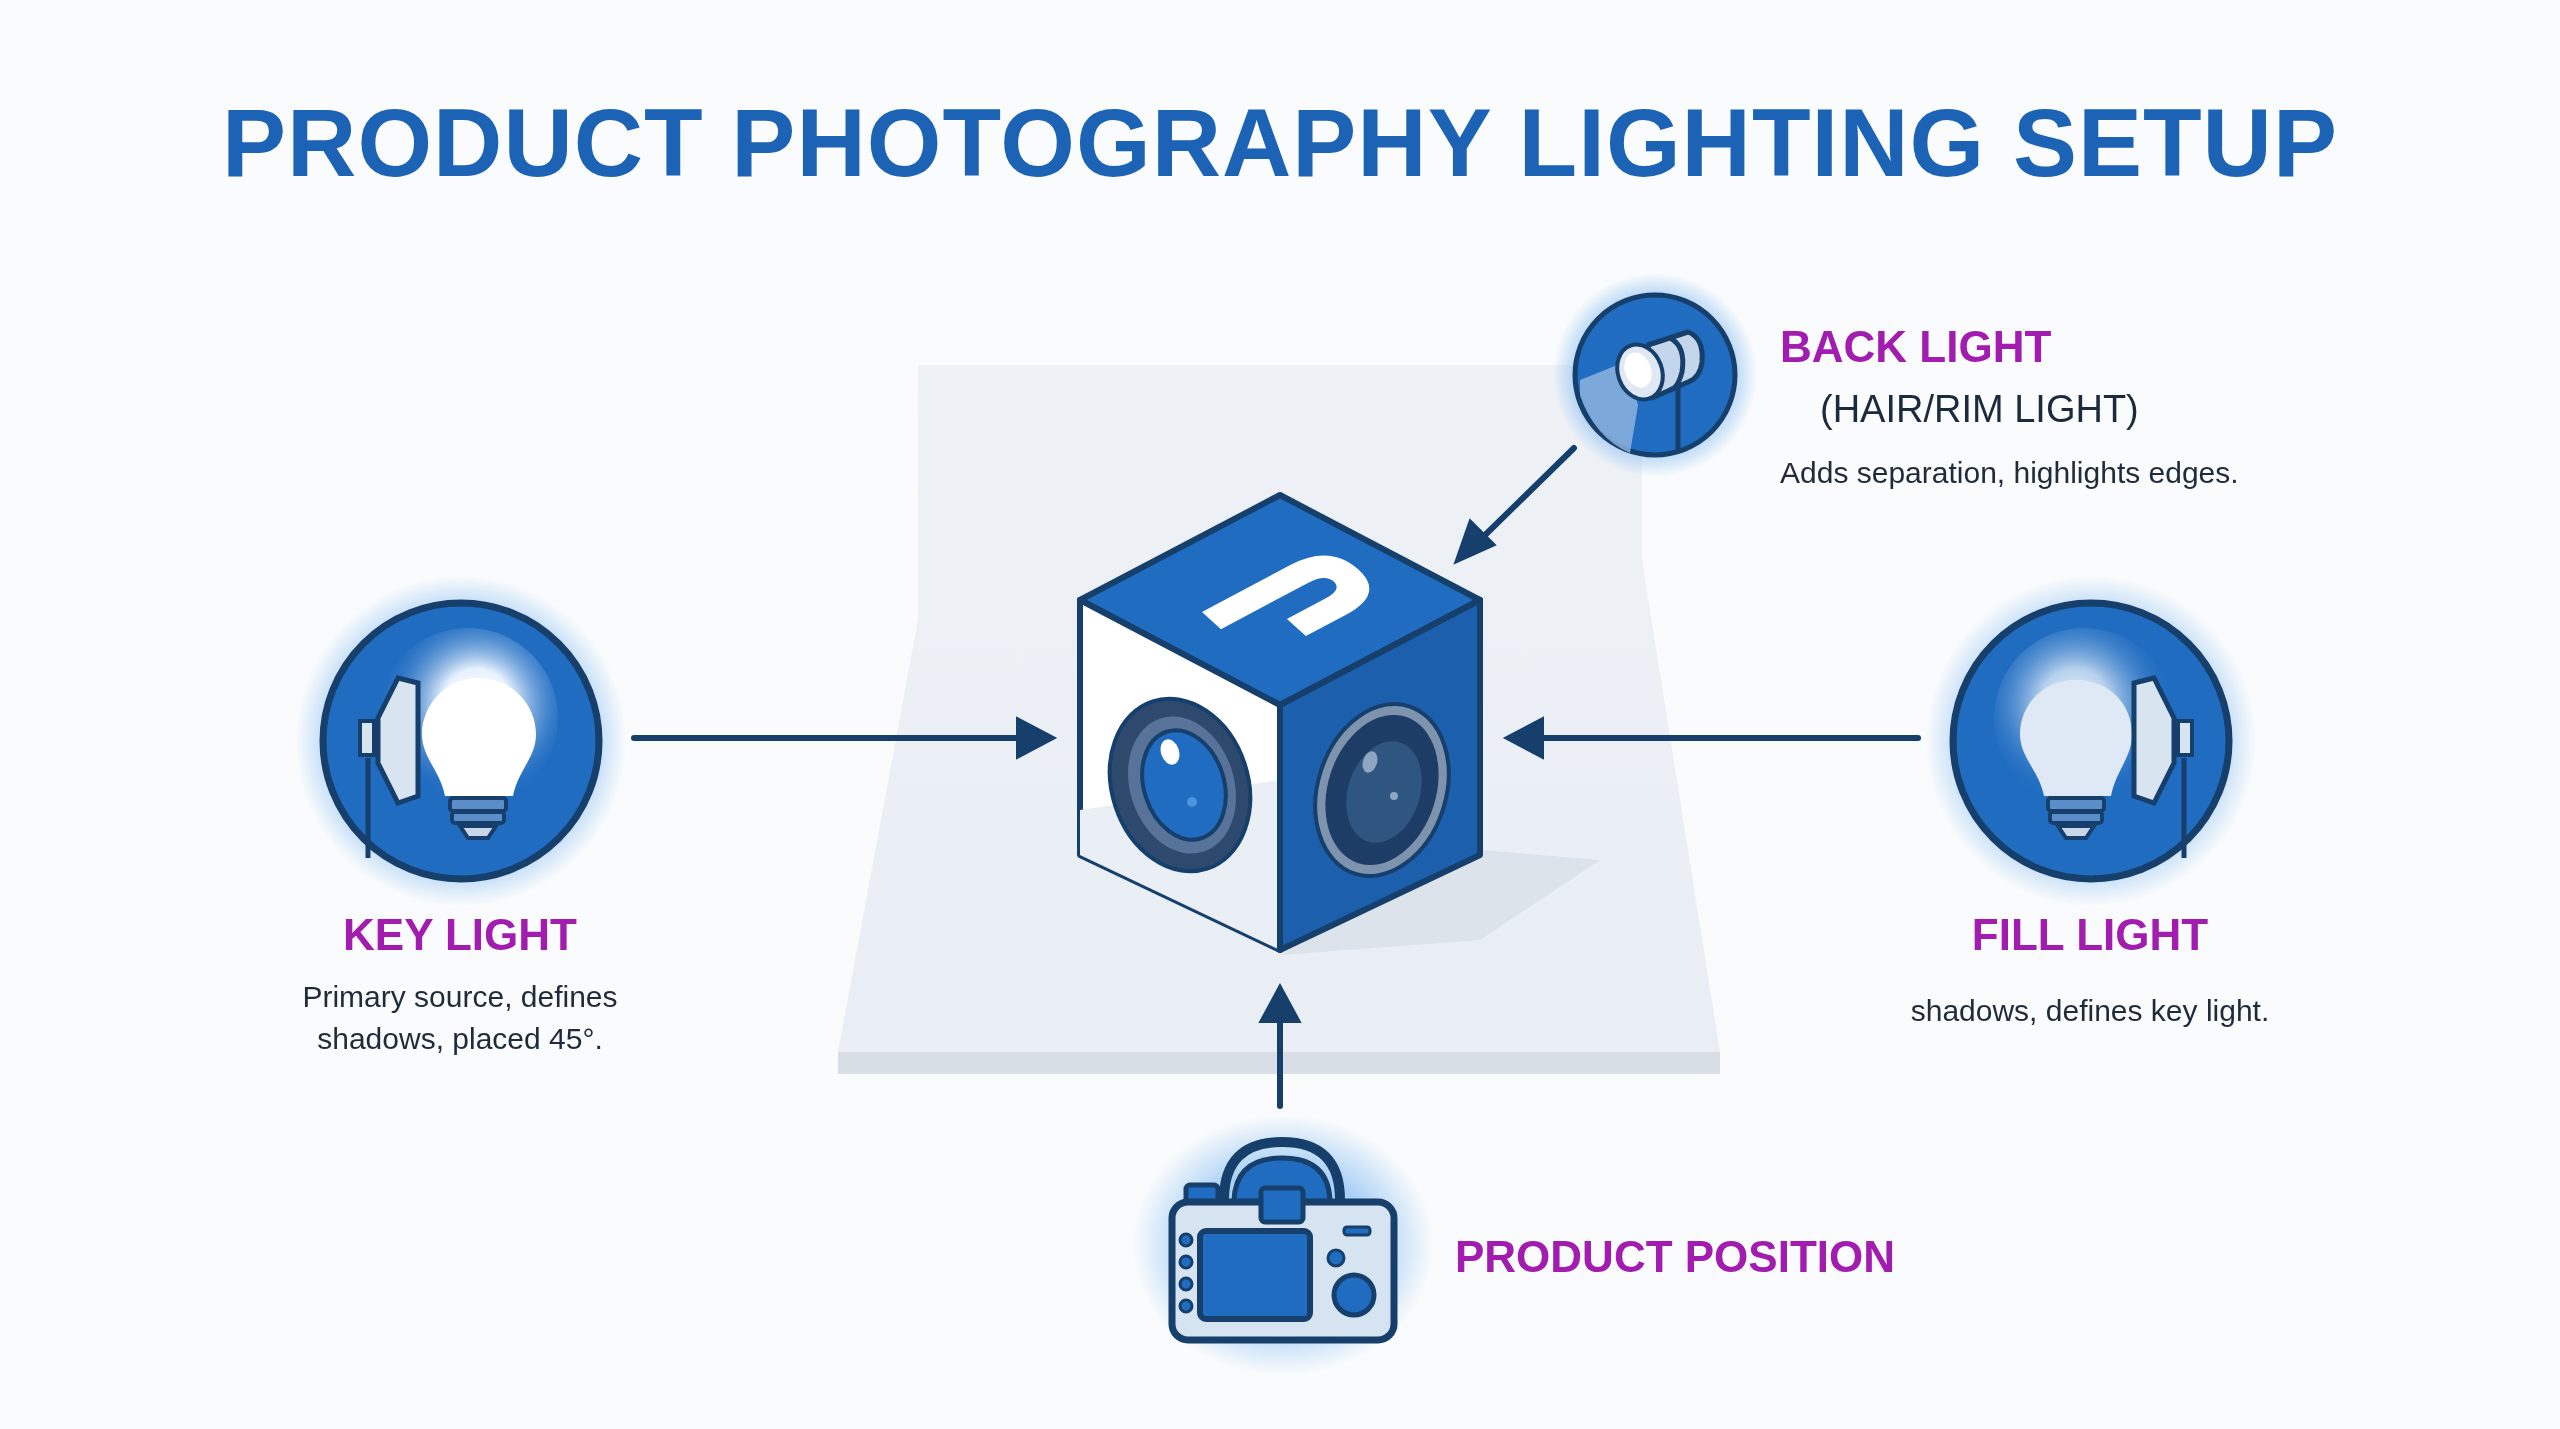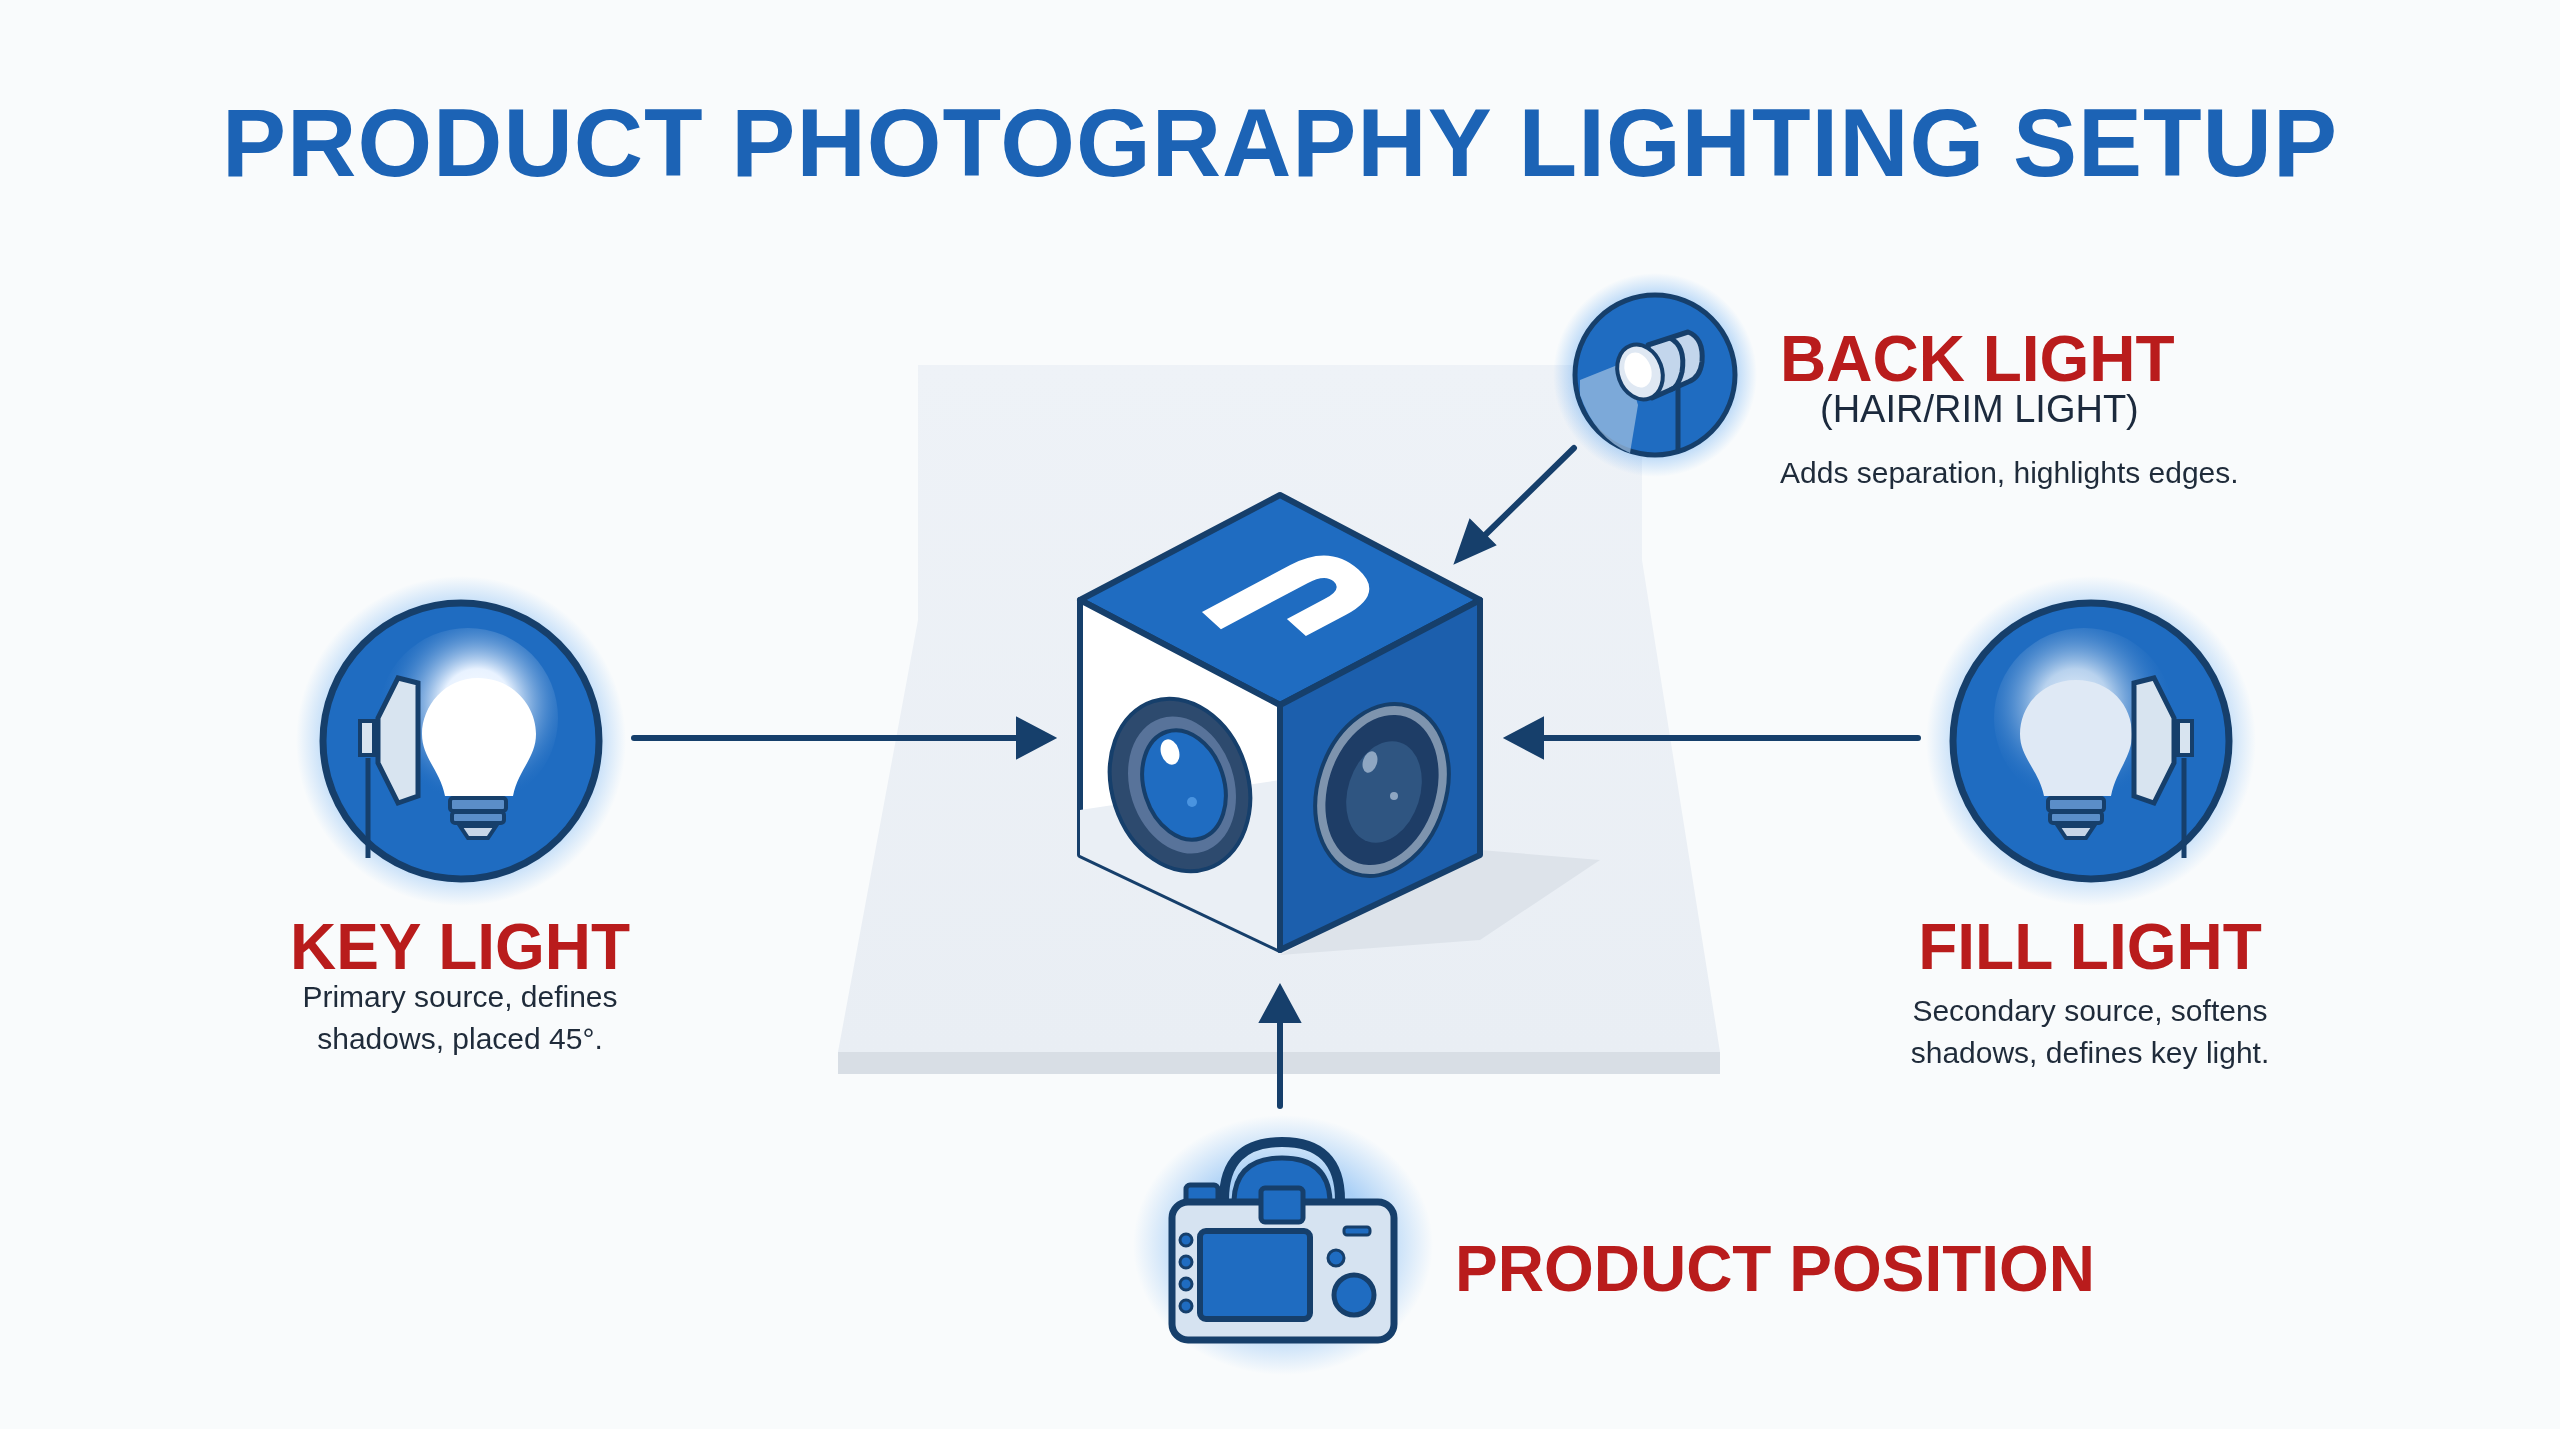--- a/index.html
+++ b/index.html
@@ -1,21 +1,21 @@
 <!DOCTYPE html>
 <html><head>
 <meta charset="utf-8">
 <style>
   html, body { margin:0; padding:0; }
   body { width:2560px; height:1429px; background:#f9fbfc; position:relative; overflow:hidden;
          font-family:"Liberation Sans", "DejaVu Sans", sans-serif; }
   .abs { position:absolute; }
   .title { left:0; width:2560px; top:88px; text-align:center; font-size:96px; font-weight:bold;
            color:#1c63b5; letter-spacing:1px; }
-  .heading { color:#b91c1c; font-weight:bold; font-size:64px; }
+  .heading { color:#a21caf; font-weight:bold; font-size:44px; }
   .sub { color:#1c2a3d; font-size:38px; }
   .desc { color:#1f2b3a; font-size:30px; line-height:42px; }
   .center { text-align:center; }
   svg { position:absolute; overflow:visible; }
 </style>
 </head>
 <body>
 
 <div class="abs title">PRODUCT PHOTOGRAPHY LIGHTING SETUP</div>
 
@@ -142,21 +142,20 @@
     <rect x="102" y="214" width="52" height="11" rx="3" fill="#5b8ec8" stroke="#163f6b" stroke-width="4"></rect>
     <path d="M110,228 L146,228 L138,240 L118,240 Z" fill="#c7d6e8" stroke="#163f6b" stroke-width="4"></path>
 
     <polygon points="206,80 186,85 186,198 206,205 226,165 226,120" fill="#d8e4f0" stroke="#163f6b" stroke-width="5"></polygon>
     <rect x="230" y="123" width="14" height="34" fill="#d8e4f0" stroke="#163f6b" stroke-width="4"></rect>
     <line x1="236" y1="160" x2="236" y2="260" stroke="#163f6b" stroke-width="5"></line>
   </svg>
 </div>
 <div class="abs heading center" style="left:1840px;width:500px;top:910px;">FILL LIGHT</div>
 <div class="abs desc center" style="left:1780px;width:620px;top:990px;">
-  <div>Secondary source, softens</div>
   <div>shadows, defines key light.</div>
 </div>
 
 <div class="abs" style="left:1570px;top:290px;width:170px;height:170px;">
   <svg width="170" height="170" style="left:0;top:0;">
     <defs>
       <radialGradient id="glowB" cx="0.5" cy="0.5" r="0.5">
         <stop offset="0.7" stop-color="#4a9cf0" stop-opacity="0.5"></stop>
         <stop offset="1" stop-color="#4a9cf0" stop-opacity="0"></stop>
       </radialGradient>

